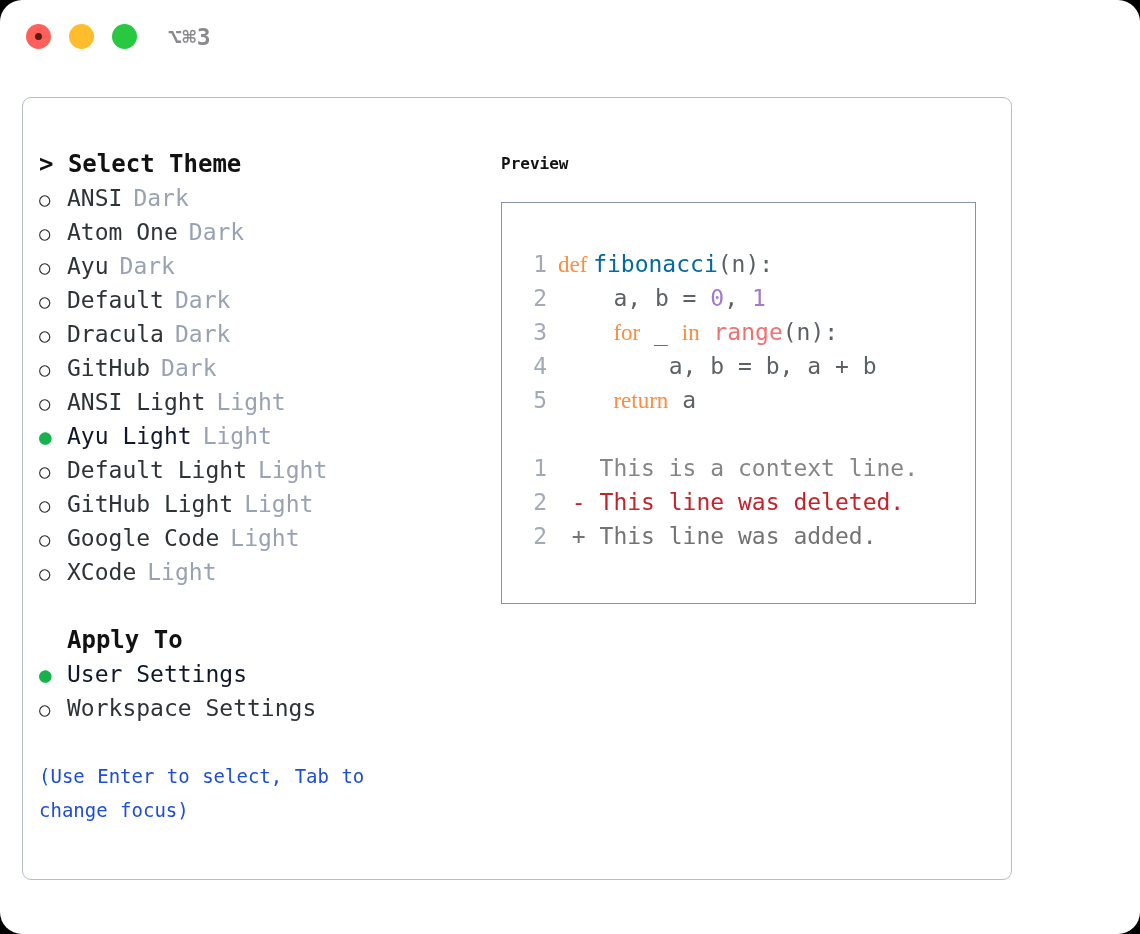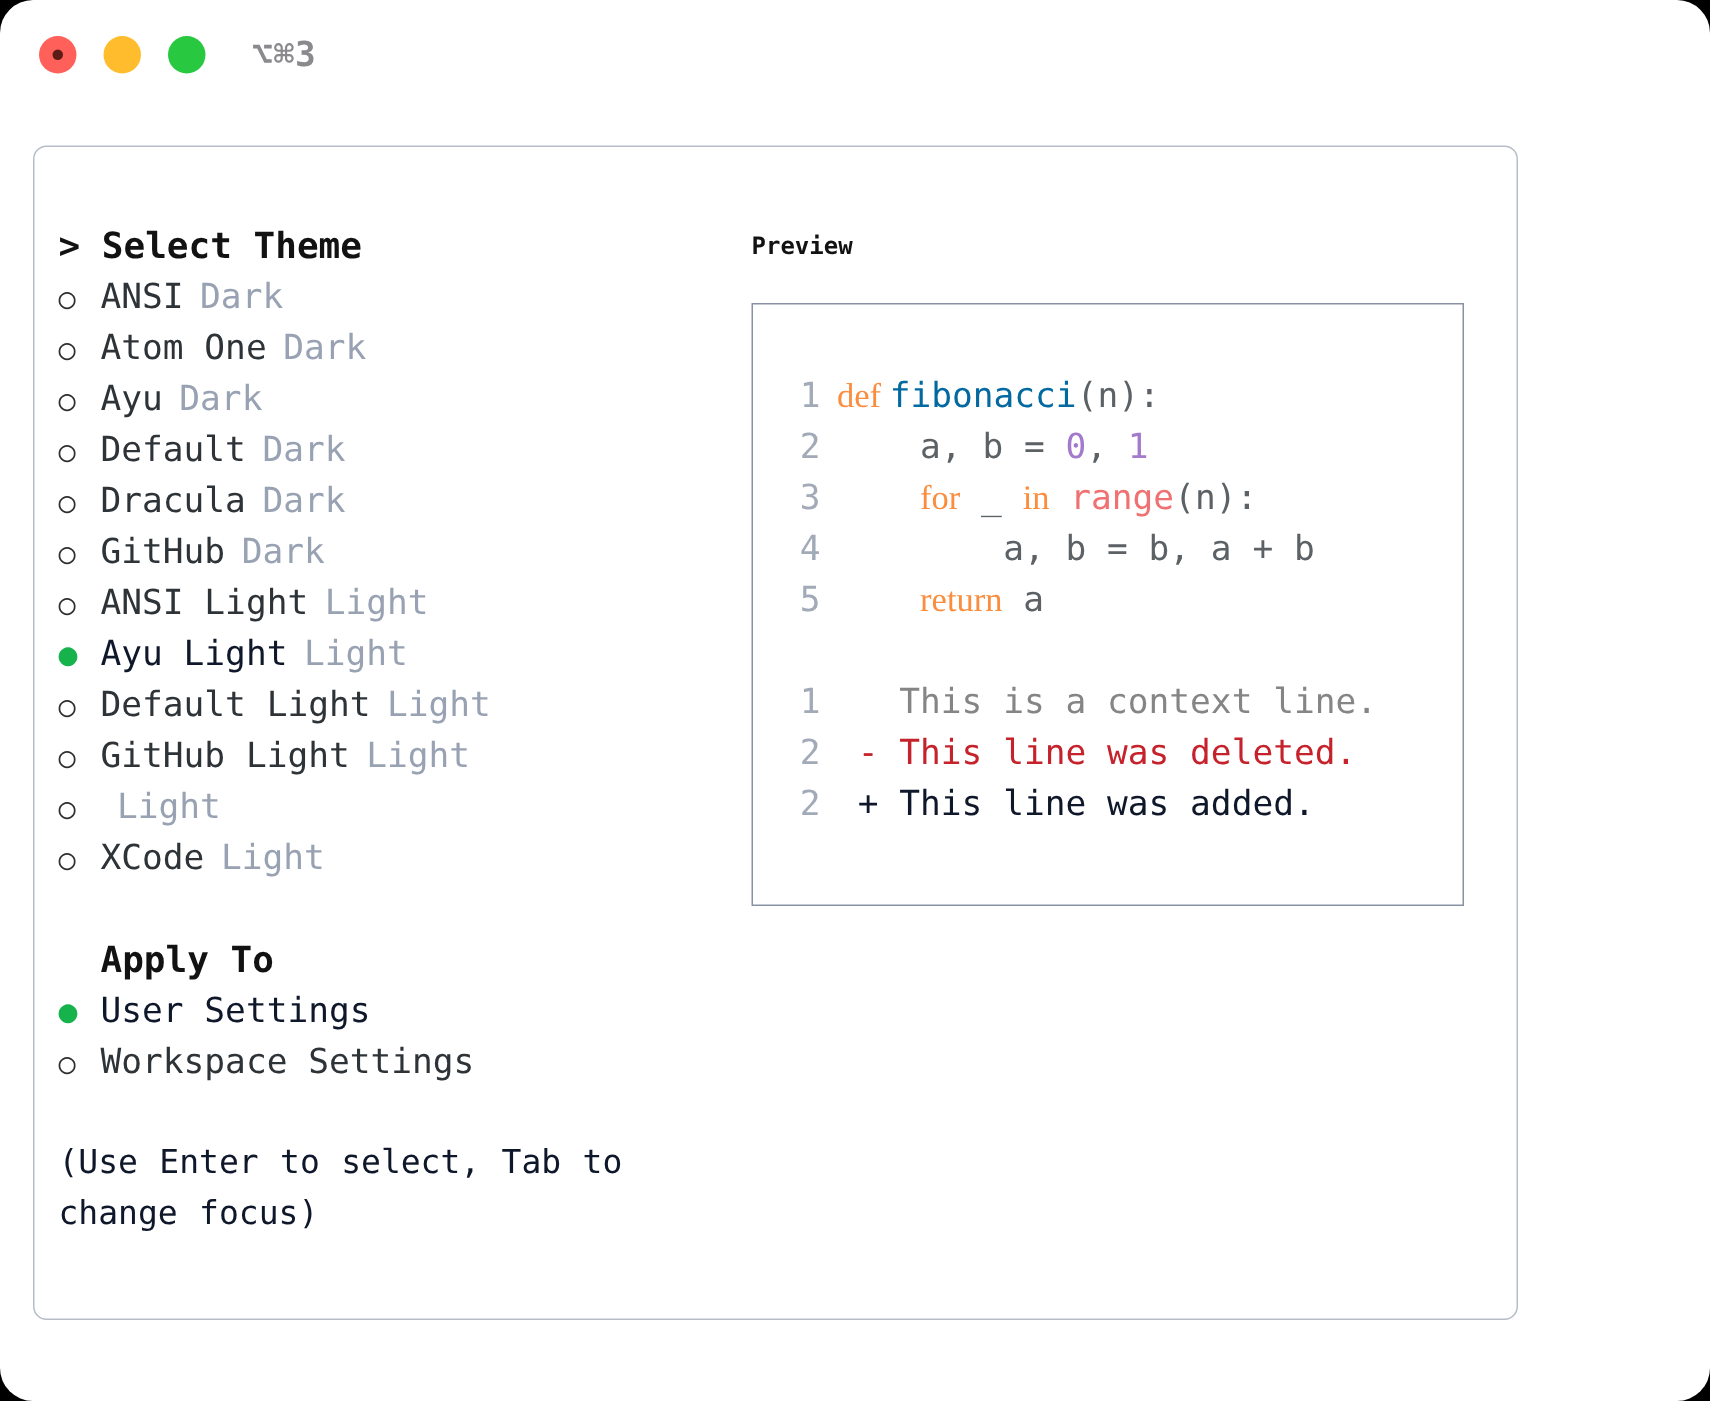--- a/index.html
+++ b/index.html
@@ -126,23 +126,23 @@
   }
   .opt-name.selected {
     color: #0f172a;
   }
   .opt-cat {
     color: #98A2B3;
     padding-left: 11px;
   }
   .gap-block { height: 34px; }
   .hint {
-    font-size: 22px;
-    line-height: 34px;
-    color: #0f172a;
+    font-size: 19px;
+    line-height: 34px;
+    color: #1d4ed8;
     width: 400px;
     white-space: normal;
     word-spacing: 1px;
   }
 
   
   .right-col {
     position: absolute;
     left: 478px;
     top: 49px;
@@ -186,21 +186,21 @@
   .code-text { color: #5C6166; }
   .blank-line { height: 34px; }
 
   .tok-kw     { color: #FA8D3E; font-family: Liberation Serif, serif; }
   .tok-fn     { color: #0369a1; }
   .tok-num    { color: #A37ACC; }
   .tok-builtin{ color: #F07171; }
   .tok-plain  { color: #5C6166; }
   .tok-ctx    { color: #858585; }
   .tok-del    { color: #C6222B; }
-  .tok-add    { color: #0f172a; }
+  .tok-add    { color: #737373; }
 </style>
 </head>
 <body>
 
 <div class="window">
 
   <div class="titlebar">
     <div class="lights">
       <div class="light light-close"></div>
       <div class="light light-min"></div>
@@ -220,21 +220,21 @@
             <div class="opt-row"><span class="radio">○</span><span class="opt-name">ANSI</span><span class="opt-cat">Dark</span></div>
             <div class="opt-row"><span class="radio">○</span><span class="opt-name">Atom One</span><span class="opt-cat">Dark</span></div>
             <div class="opt-row"><span class="radio">○</span><span class="opt-name">Ayu</span><span class="opt-cat">Dark</span></div>
             <div class="opt-row"><span class="radio">○</span><span class="opt-name">Default</span><span class="opt-cat">Dark</span></div>
             <div class="opt-row"><span class="radio">○</span><span class="opt-name">Dracula</span><span class="opt-cat">Dark</span></div>
             <div class="opt-row"><span class="radio">○</span><span class="opt-name">GitHub</span><span class="opt-cat">Dark</span></div>
             <div class="opt-row"><span class="radio">○</span><span class="opt-name">ANSI Light</span><span class="opt-cat">Light</span></div>
             <div class="opt-row"><span class="radio selected">●</span><span class="opt-name selected">Ayu Light</span><span class="opt-cat">Light</span></div>
             <div class="opt-row"><span class="radio">○</span><span class="opt-name">Default Light</span><span class="opt-cat">Light</span></div>
             <div class="opt-row"><span class="radio">○</span><span class="opt-name">GitHub Light</span><span class="opt-cat">Light</span></div>
-            <div class="opt-row"><span class="radio">○</span><span class="opt-cat">Light</span></div>
+            <div class="opt-row"><span class="radio">○</span><span class="opt-name">Google Code</span><span class="opt-cat">Light</span></div>
             <div class="opt-row"><span class="radio">○</span><span class="opt-name">XCode</span><span class="opt-cat">Light</span></div>
           </div>
 
         <div class="gap-block"></div>
 
         <div class="section-header indent">Apply To</div>
 
         <div id="apply-list">
             <div class="opt-row"><span class="radio selected">●</span><span class="opt-name selected">User Settings</span></div>
             <div class="opt-row"><span class="radio">○</span><span class="opt-name">Workspace Settings</span></div>

